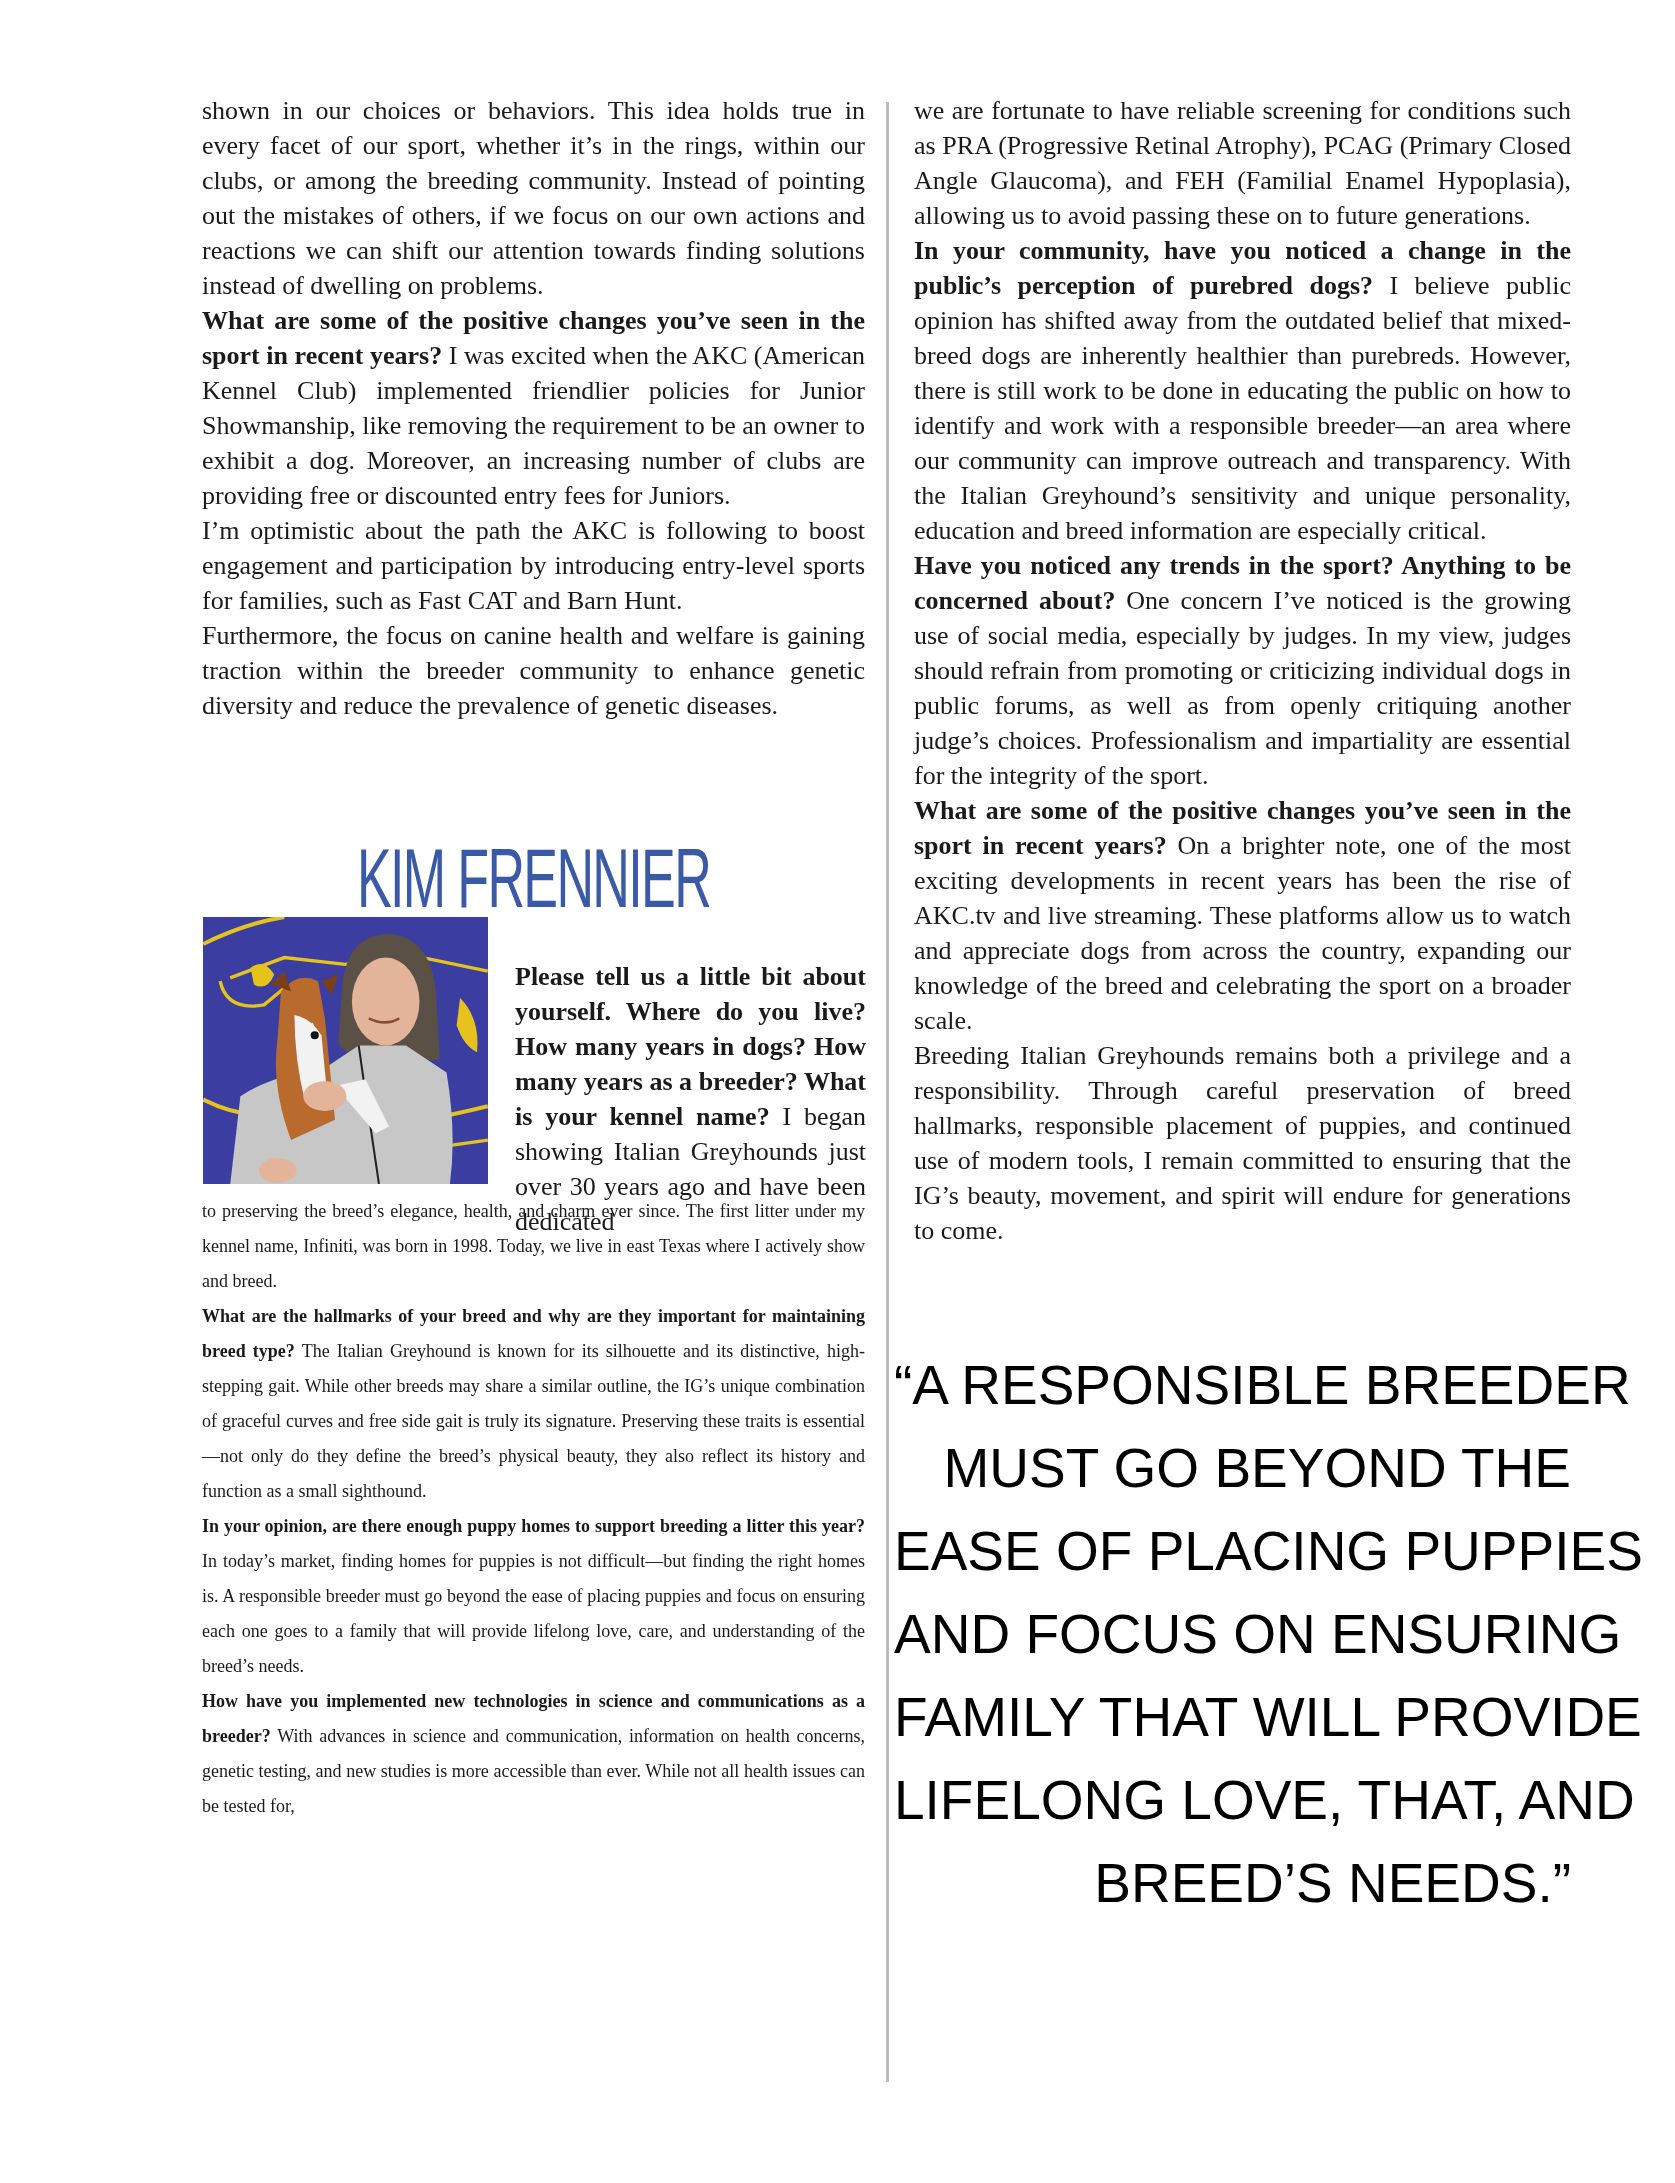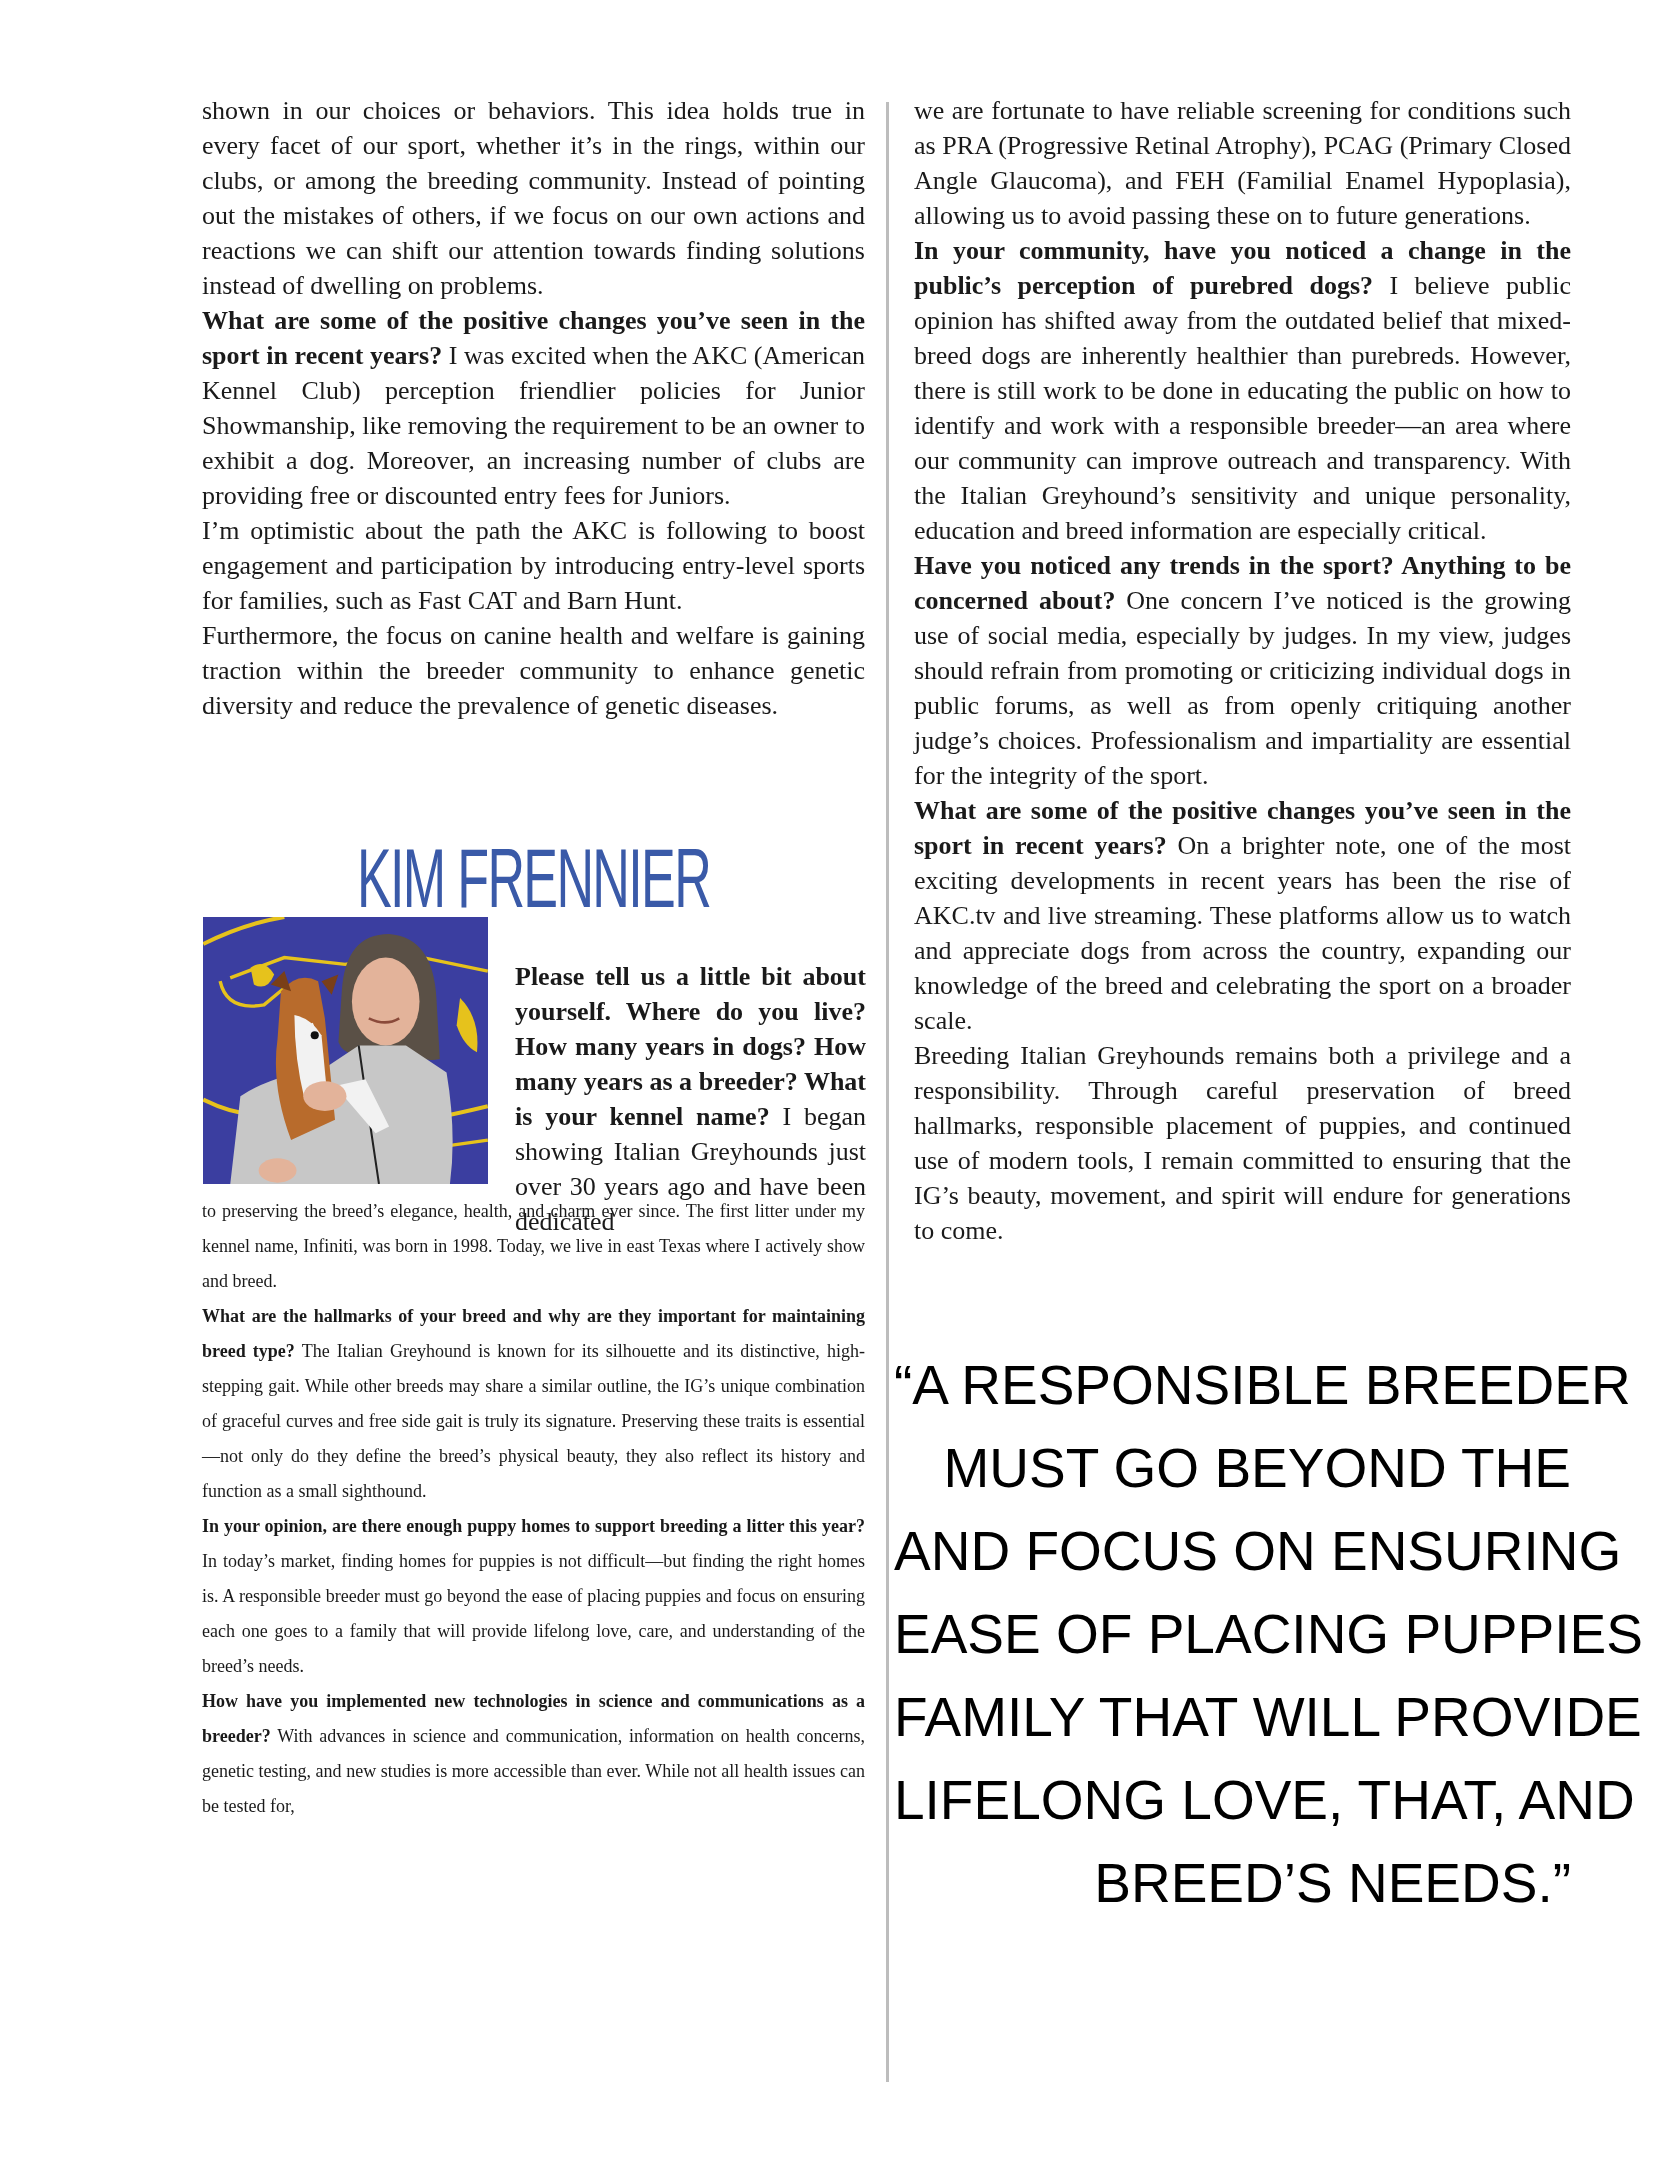--- a/index.html
+++ b/index.html
@@ -28,21 +28,21 @@
            line-height:83px; color:#000000; }
   .quote div { white-space:nowrap; }
   .footer { position:absolute; right:105px; top:2139px; font-size:20.3px; font-weight:bold;
             font-variant:small-caps; color:#111;margin-top:40px; }
 </style>
 </head>
 <body>
 
 <div id="col-left" class="col">
   <p><span>shown in our choices or behaviors. This idea holds true in every facet of our sport, whether it’s in the rings, within our clubs, or among the breeding community. Instead of pointing out the mistakes of others, if we focus on our own actions and reactions we can shift our attention towards finding solutions instead of dwelling on problems.</span></p>
-  <p><b>What are some of the positive changes you’ve seen in the sport in recent years?</b><span> I was excited when the AKC (American Kennel Club) perception friendlier policies for Junior Showmanship, like removing the requirement to be an owner to exhibit a dog. Moreover, an increasing number of clubs are providing free or discounted entry fees for Juniors.</span></p>
+  <p><b>What are some of the positive changes you’ve seen in the sport in recent years?</b><span> I was excited when the AKC (American Kennel Club) implemented friendlier policies for Junior Showmanship, like removing the requirement to be an owner to exhibit a dog. Moreover, an increasing number of clubs are providing free or discounted entry fees for Juniors.</span></p>
   <p><span>I’m optimistic about the path the AKC is following to boost engagement and participation by introducing entry-level sports for families, such as Fast CAT and Barn Hunt.</span></p>
   <p><span>Furthermore, the focus on canine health and welfare is gaining traction within the breeder community to enhance genetic diversity and reduce the prevalence of genetic diseases.</span></p>
 </div>
 
 <div class="heading">KIM FRENNIER</div>
 
 <div class="photo" title="Kim Frennier holding an Italian Greyhound in front of a blue and gold backdrop">
   <svg width="285" height="267" viewBox="0 0 421 395">
     <rect width="421" height="395" fill="#3b3ea0"></rect>
 
@@ -92,22 +92,22 @@
   <p><span>we are fortunate to have reliable screening for conditions such as PRA (Progressive Retinal Atrophy), PCAG (Primary Closed Angle Glaucoma), and FEH (Familial Enamel Hypoplasia), allowing us to avoid passing these on to future generations.</span></p>
   <p><b>In your community, have you noticed a change in the public’s perception of purebred dogs?</b><span> I believe public opinion has shifted away from the outdated belief that mixed-breed dogs are inherently healthier than purebreds. However, there is still work to be done in educating the public on how to identify and work with a responsible breeder—an area where our community can improve outreach and transparency. With the Italian Greyhound’s sensitivity and unique personality, education and breed information are especially critical.</span></p>
   <p><b>Have you noticed any trends in the sport? Anything to be concerned about?</b><span> One concern I’ve noticed is the growing use of social media, especially by judges. In my view, judges should refrain from promoting or criticizing individual dogs in public forums, as well as from openly critiquing another judge’s choices. Professionalism and impartiality are essential for the integrity of the sport.</span></p>
   <p><b>What are some of the positive changes you’ve seen in the sport in recent years?</b><span> On a brighter note, one of the most exciting developments in recent years has been the rise of AKC.tv and live streaming. These platforms allow us to watch and appreciate dogs from across the country, expanding our knowledge of the breed and celebrating the sport on a broader scale.</span></p>
   <p><span>Breeding Italian Greyhounds remains both a privilege and a responsibility. Through careful preservation of breed hallmarks, responsible placement of puppies, and continued use of modern tools, I remain committed to ensuring that the IG’s beauty, movement, and spirit will endure for generations to come.</span></p>
 </div>
 
 <div class="quote">
   <div>“A RESPONSIBLE BREEDER</div>
   <div>MUST GO BEYOND THE</div>
+  <div>EASE OF PLACING PUPPIES</div>
   <div>AND FOCUS ON ENSURING</div>
-  <div>EASE OF PLACING PUPPIES</div>
   <div>FAMILY THAT WILL PROVIDE</div>
   <div>LIFELONG LOVE, THAT, AND</div>
   <div>BREED’S NEEDS.”</div>
 </div>
 
 <div class="footer">
   <span>Top Notch Toys, January 2026</span>
   <span>•</span>
   <span>51</span>
 </div>

